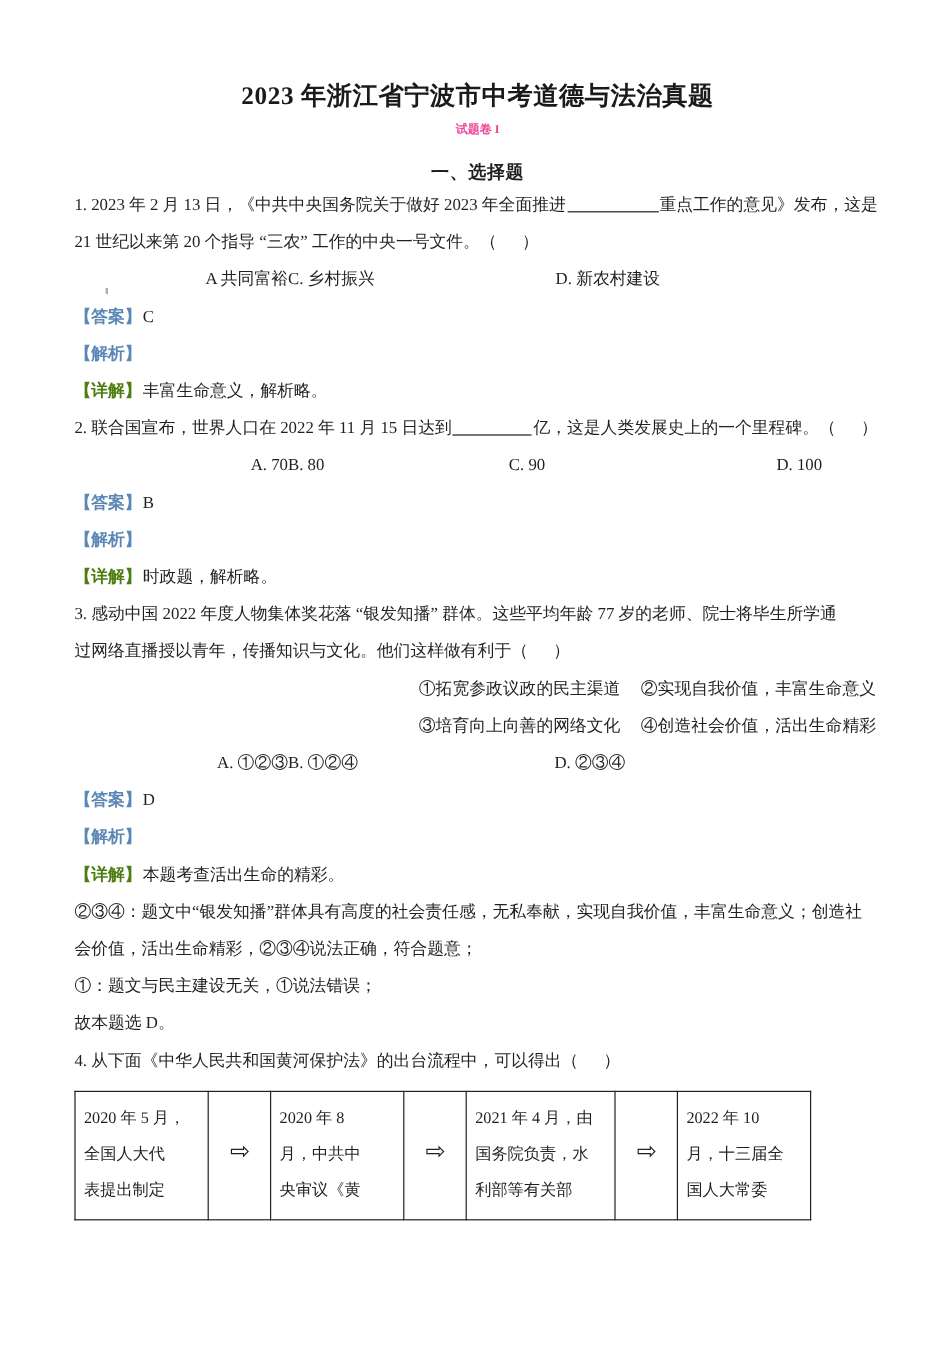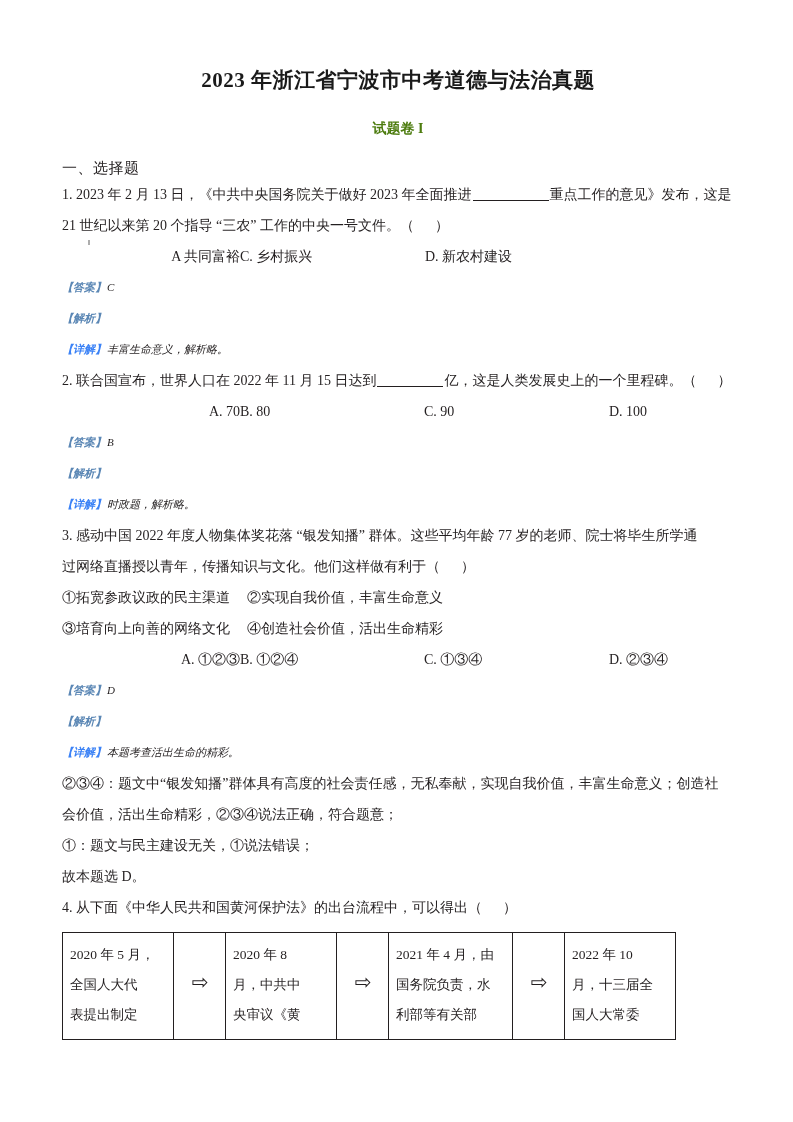--- a/index.html
+++ b/index.html
@@ -35,34 +35,35 @@
     text-align: center;
     font-size: 21px;
     font-weight: bold;
     letter-spacing: 0.5px;
     margin: 66px 0 0 0;
     line-height: 1.35;
     color: #1a1a1a;
   }
   .doc-subtitle {
     text-align: center;
-    font-size: 14px;
-    font-weight: bold;
-    margin: 26px 0 0 0;
+    font-size: 10px;
+    font-weight: bold;
+    margin: 8px 0 0 0;
     line-height: 1.3;
-    color: #4d7c0f;
+    color: #ec4899;
   }
 
   
   .section-heading {
     font-size: 15px;
-    font-weight: normal;
+    font-weight: bold;
     margin: 18px 0 0 0;
     line-height: 1.5;
     letter-spacing: 0.5px;
+    text-align: center;
   }
 
   
   .q-line {
     font-size: 14px;
     line-height: 31px;
     margin: 0;
     text-align: justify;
     text-justify: inter-ideograph;
     white-space: pre-wrap;
@@ -84,50 +85,50 @@
     line-height: 31px;
     margin: 0;
   }
   .options .opt {
     flex: 0 0 auto;
     white-space: nowrap;
   }
   .opt-a { width: 178px; text-align: right; }
   .opt-b { width: 184px; }
   .opt-c { width: 185px; }
-  .opt-d { width: 125px; }
+  .opt-d { width: 125px; margin-left: 38px; }
 
   .sub-options {
     display: flex;
     font-size: 14px;
     line-height: 31px;
     margin: 0;
+    justify-content: flex-end;
   }
   .sub-options .sopt { flex: 0 0 auto; white-space: nowrap; }
   .sopt-1 { width: 185px; }
   .sopt-2 { width: 200px; }
 
   
   .tag-line {
-    font-size: 11px;
+    font-size: 14px;
     line-height: 31px;
     margin: 0;
-    font-style: italic;
   }
   .tag {
     color: #5b87b5;
     font-weight: bold;
   }
   .tag-val {
     color: #231f20;
     font-weight: normal;
     padding-left: 1px;
   }
   .tag-dark {
-    color: #3b82f6;
+    color: #4d7c0f;
     font-weight: bold;
   }
 
   
   .flow-wrap {
     margin: 9px 0 0 0;
   }
   table.flow {
     border-collapse: collapse;
     table-layout: fixed;
@@ -228,21 +229,20 @@
         <span class="sopt sopt-2">②实现自我价值，丰富生命意义</span>
       </div>
       <div class="sub-options">
         <span class="sopt sopt-1">③培育向上向善的网络文化</span>
         <span class="sopt sopt-2">④创造社会价值，活出生命精彩</span>
       </div>
 
       <div class="options">
         <span class="opt opt-a">A. ①②③</span>
         <span class="opt opt-b">B. ①②④</span>
-        <span class="opt opt-c">C. ①③④</span>
         <span class="opt opt-d">D. ②③④</span>
       </div>
 
       <p class="tag-line"><span class="tag">【答案】</span><span class="tag-val">D</span></p>
 
       <p class="tag-line"><span class="tag">【解析】</span></p>
 
       <p class="tag-line"><span class="tag-dark">【详解】</span><span class="tag-val">本题考查活出生命的精彩。</span></p>
 
       <p class="q-line">②③④：题文中“银发知播”群体具有高度的社会责任感，无私奉献，实现自我价值，丰富生命意义；创造社</p>

